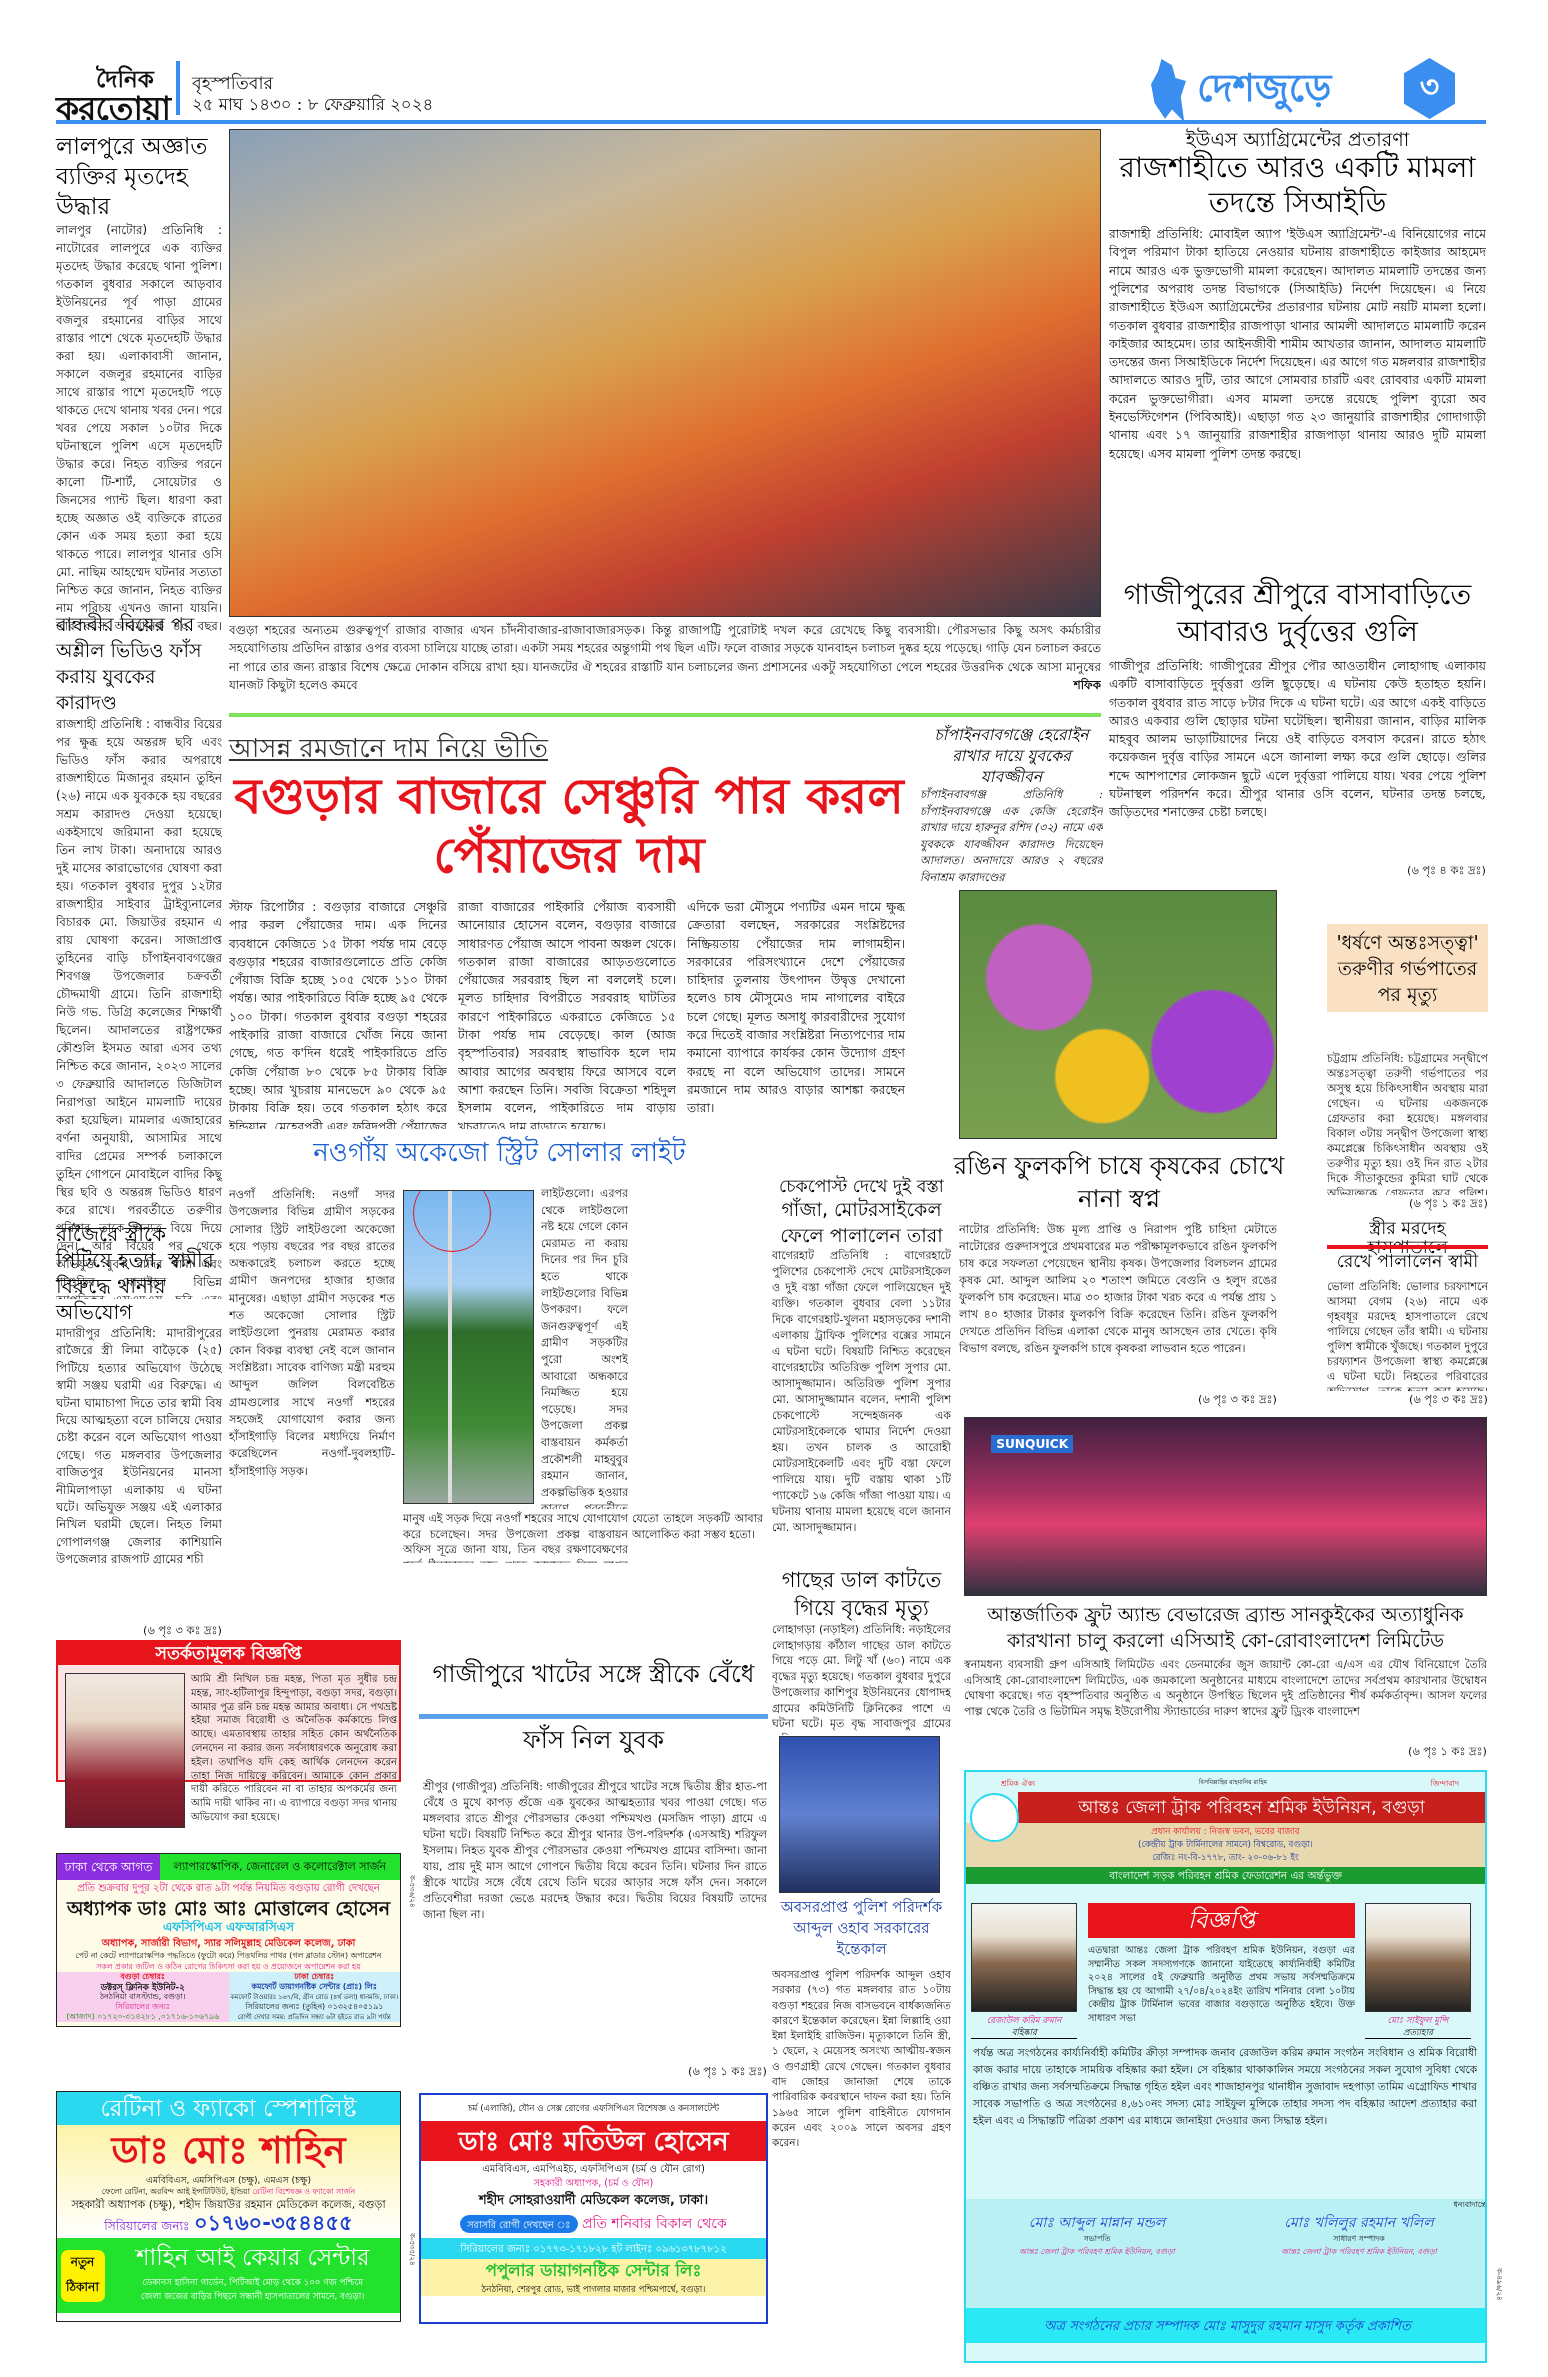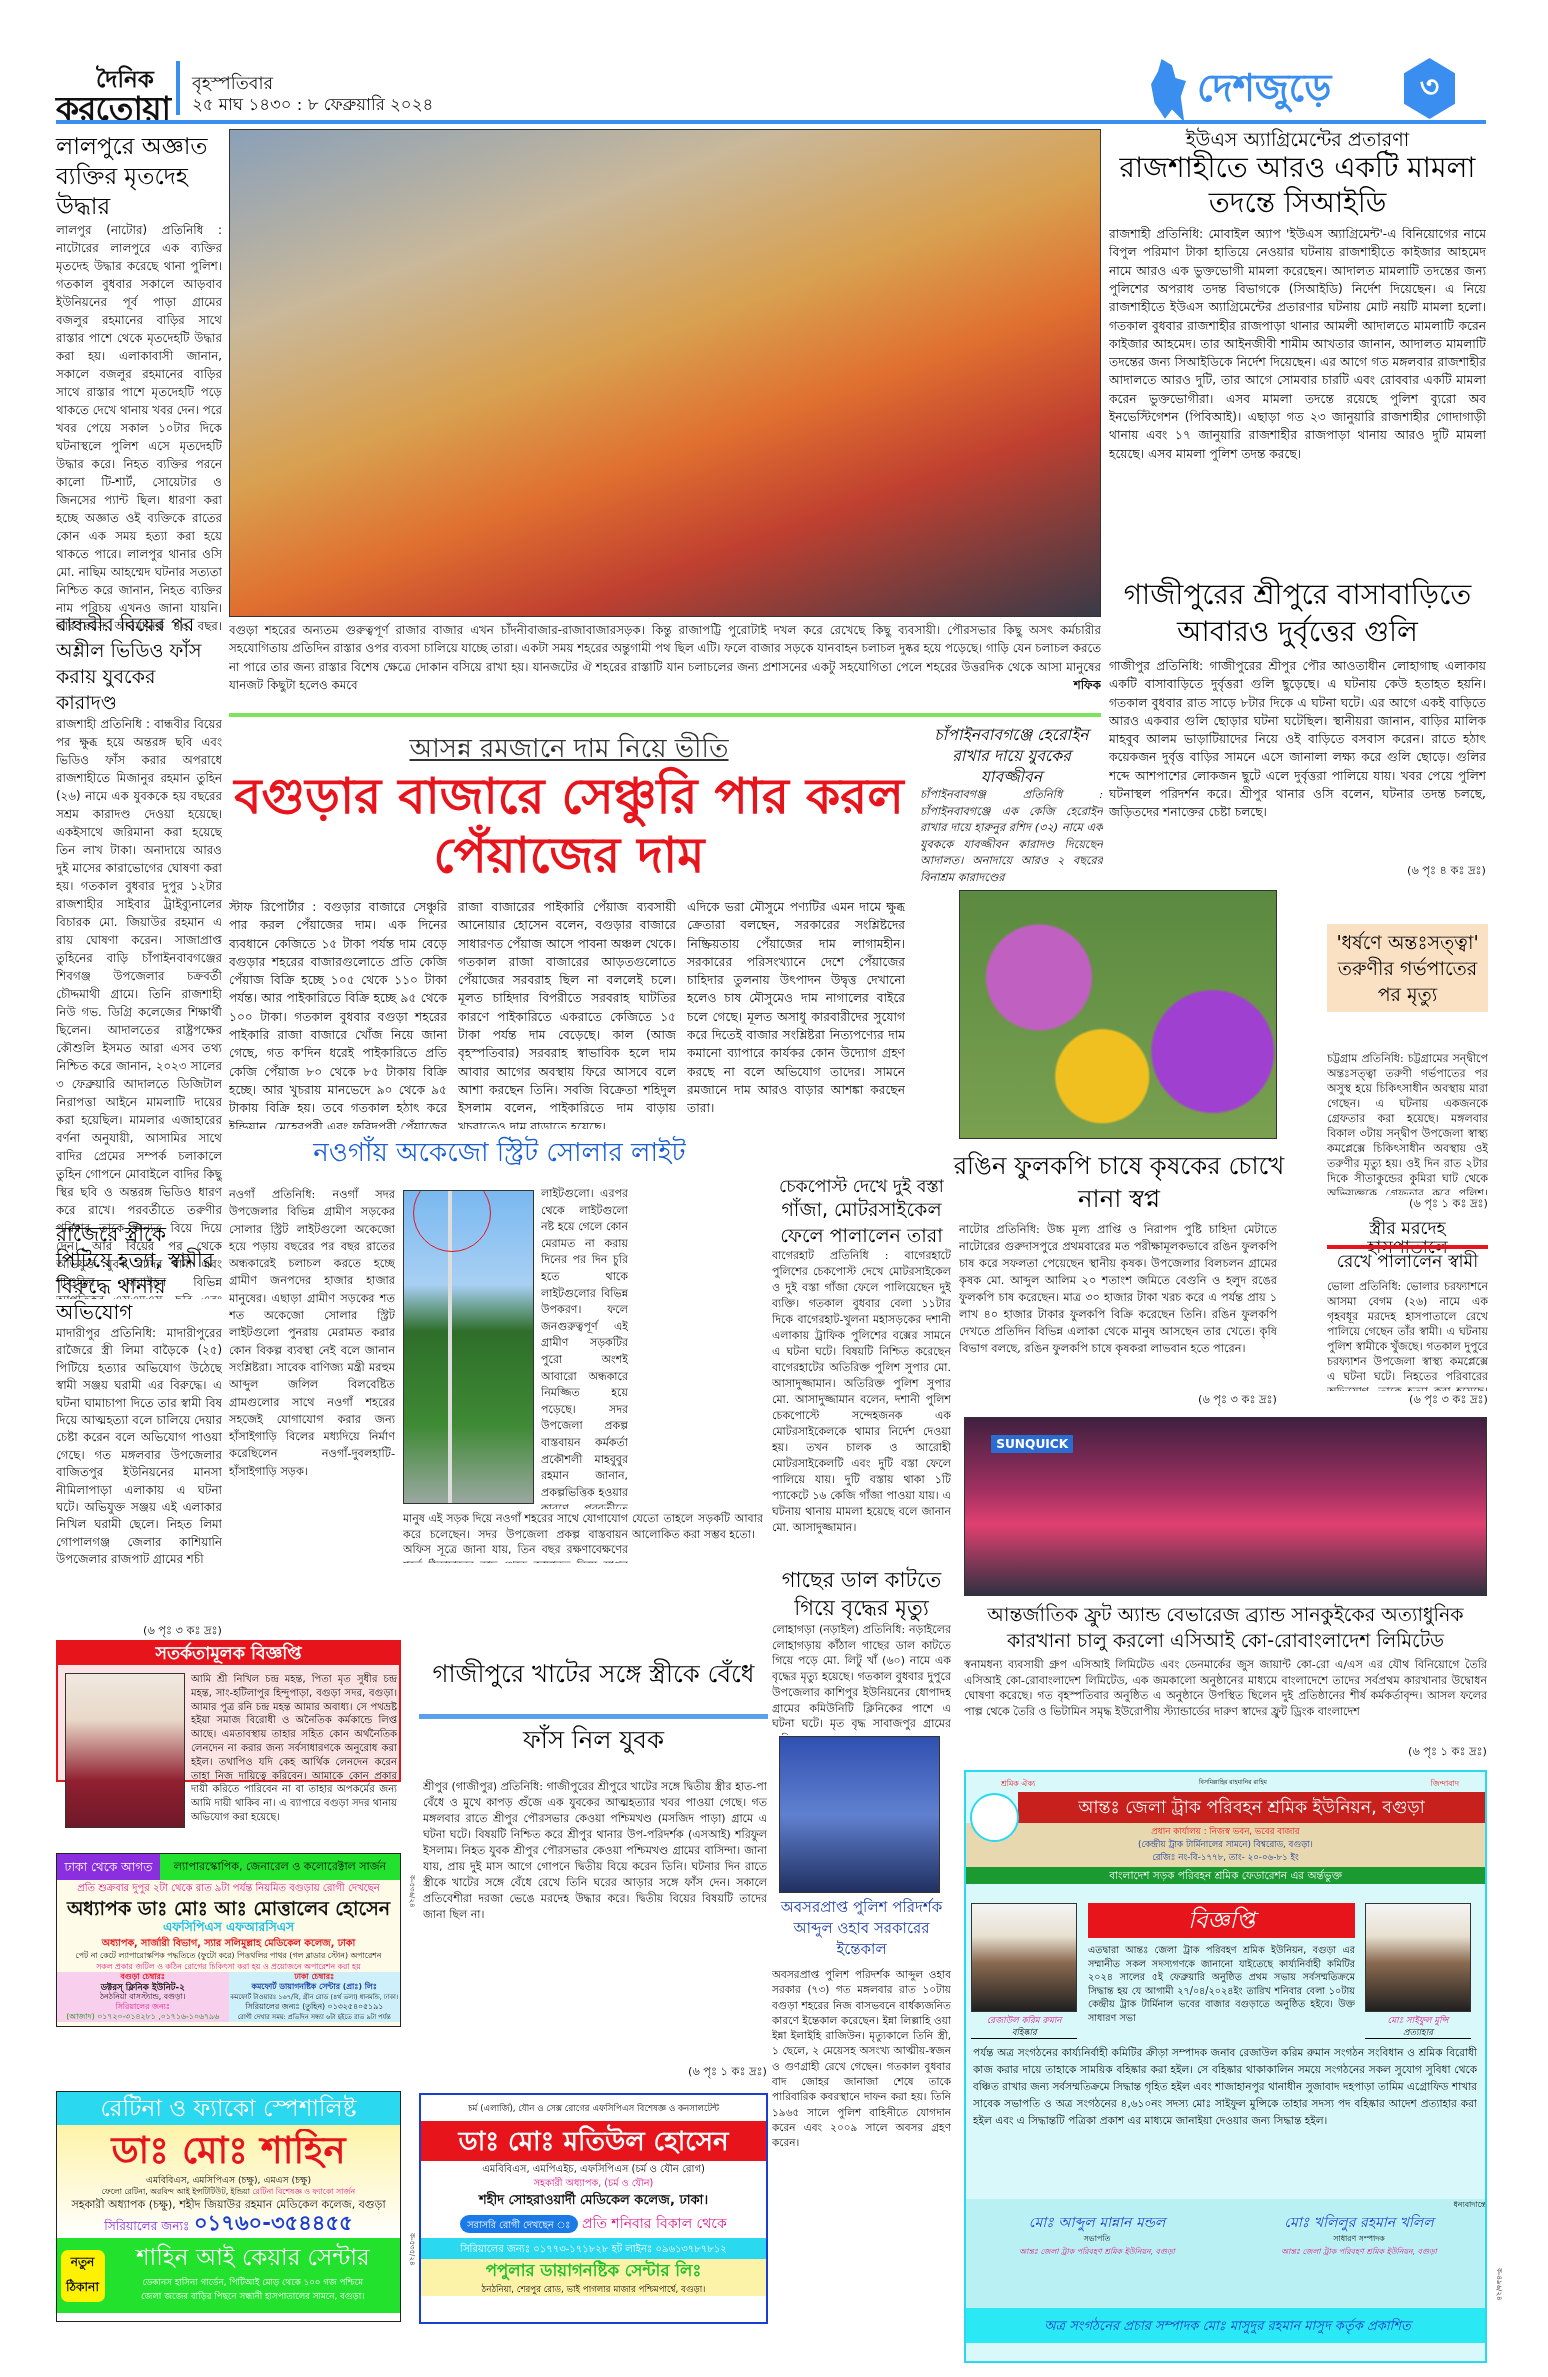--- a/index.html
+++ b/index.html
@@ -21,21 +21,21 @@
   
   .ph-market { background: linear-gradient(160deg, #8aa0b8 0%, #c9b89a 25%, #d8a050 45%, #e07030 60%, #c04030 75%, #3a3a48 100%); }
   .ph-cauliflower { background: radial-gradient(circle at 25% 35%, #c060c0 0, #c060c0 18%, transparent 19%), radial-gradient(circle at 45% 75%, #f0c020 0, #f0c020 18%, transparent 19%), radial-gradient(circle at 80% 65%, #a040d0 0, #a040d0 20%, transparent 21%), linear-gradient(#5a8a40, #7aa050); }
   .ph-solar { background: linear-gradient(#7ab8f0 0%, #a8d0f4 30%, #2e6e2a 45%, #3f8a35 75%, #9aa8a0 100%); }
   .ph-event { background: linear-gradient(#402040 0%, #a03060 40%, #e04070 60%, #303040 100%); }
   .ph-police { background: linear-gradient(#3050b0 0%, #6080d0 50%, #203060 100%); }
   .ph-man { background: linear-gradient(#f0e8e0 0%, #e8d8c8 30%, #902030 70%, #701828 100%); }
   .ph-cap1, .ph-cap2 { background: linear-gradient(#f4f4f4 0%, #e8e0d0 30%, #8a6a50 55%, #202020 100%); }
   .caption { font-size: 11.3px; line-height: 16.6px; text-align: justify; overflow: hidden; }
   .red-head { color: #e8141c; font-weight: bold; text-align: center; line-height: 1.05; }
-  .kicker { text-decoration: underline; text-align: center; font-size: 30px; color: #333; }
+  .kicker { text-decoration: underline; text-align: left; font-size: 30px; color: #333; }
   .green-rule { background: #7de25c; height: 4.4px; }
   .blue-rule { background: #5aa0ea; height: 5.2px; }
   .red-rule { background: #e8141c; height: 3.5px; }
   .ad { border: 1.7px solid #222; overflow: hidden; }
   .ad-row { text-align: center; overflow: hidden; white-space: nowrap; }
   .cont { font-size: 11.3px; color: #111; }
 </style>
 </head>
 <body>
 

